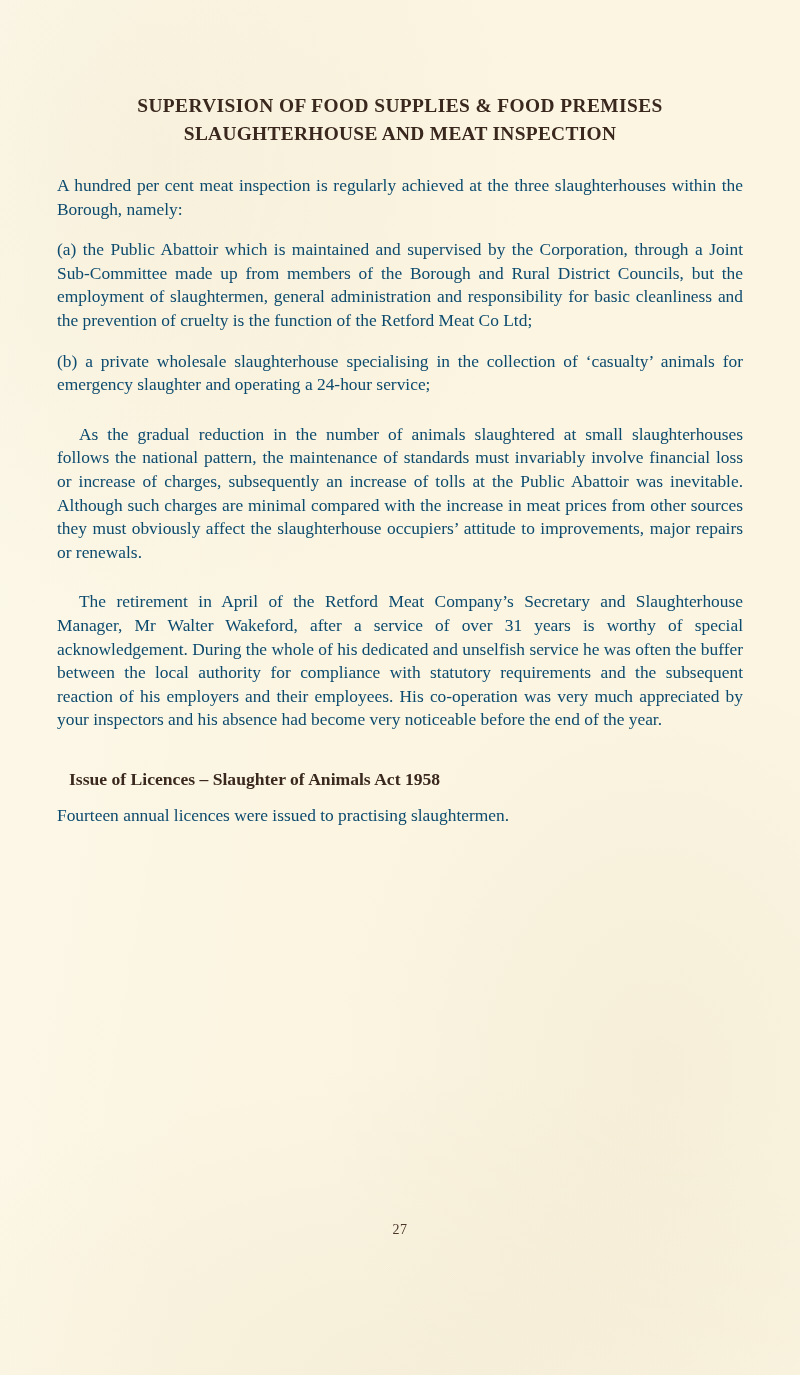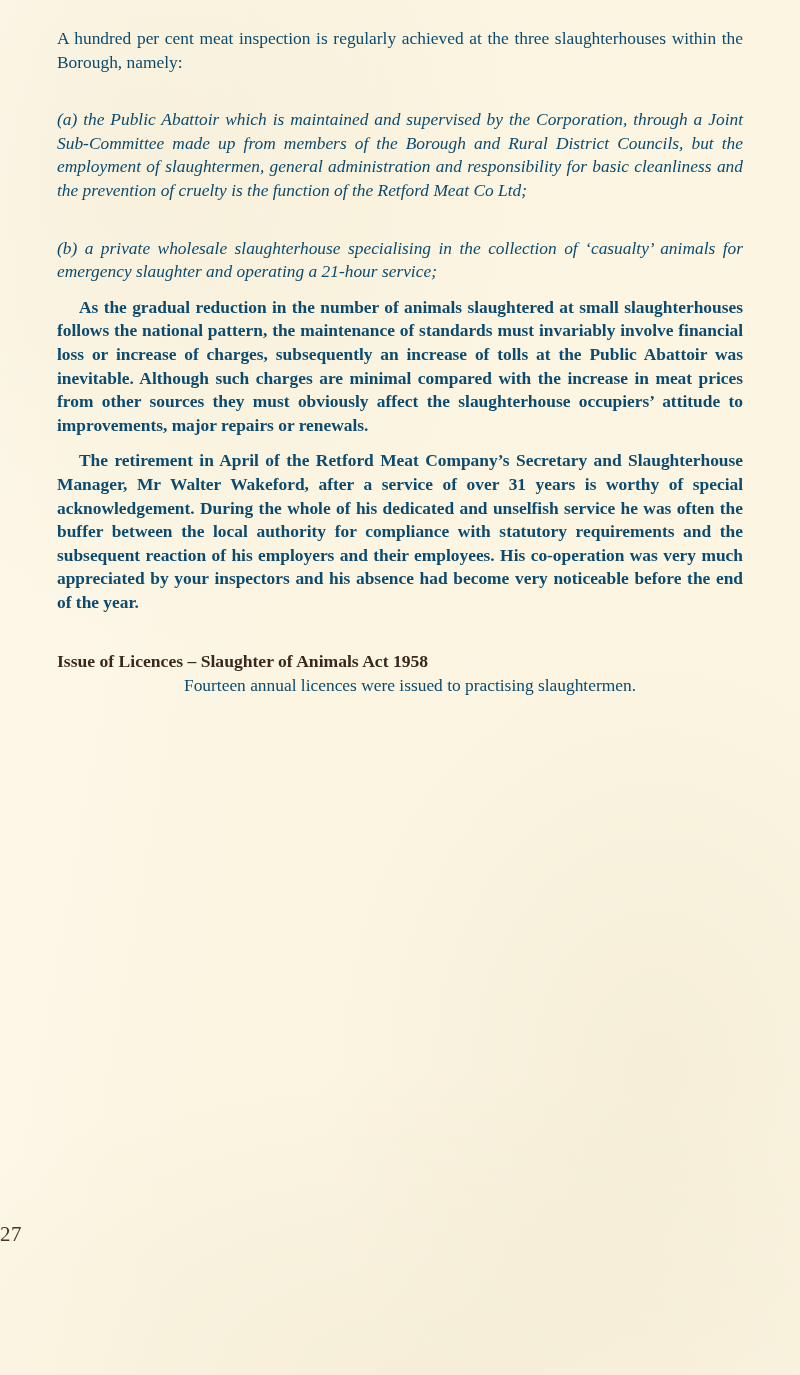--- a/index.html
+++ b/index.html
@@ -61,76 +61,78 @@
   p.para {
     margin: 0;
     text-align: justify;
     text-justify: inter-word;
     font-size: 17.4px;
     line-height: 23.6px;
     color: #0c4a6e;
     hyphens: none;
   }
   p.para.gap {
-    margin-top: 34px;
-    font-style: italic;
+    margin-top: 17px;
   }
   p.para.indent {
     text-indent: 22px;
   }
   p.para.tight {
-    margin-top: 12px;
-    font-weight: bold;
+    margin-top: 26px;
   }
   p.para:last-child {
-    text-align: center;
-    margin-left: 20px;
+    text-align: left;
   }
 
   .subhead {
-    margin: 0;
+    margin: 12px;
     font-weight: bold;
     font-size: 17.6px;
     line-height: 23.6px;
     color: #3a281e;
     text-align: left;
   }
   .subhead-wrap {
     margin-top: 36px;
   }
   .subhead-body {
     margin-top: 4px;
     text-align: left;
   }
 
   .folio {
     position: absolute;
     left: 0;
     right: 0;
     top: 1222px;
-    font-size: 21px;
+    text-align: center;
+    font-size: 14px;
     color: #4a3527;
     letter-spacing: 0.5px;
   }
 </style>
 </head>
 <body>
 
 <div class="paper-texture"></div>
 
 <div class="page">
 
+  <div class="heading-block">
+    <div class="heading-line">SUPERVISION OF FOOD SUPPLIES &amp; FOOD PREMISES</div>
+    <div class="heading-line second">SLAUGHTERHOUSE AND MEAT INSPECTION</div>
+  </div>
 
   <div class="body-block">
 
     <p class="para">A hundred per cent meat inspection is regularly achieved at the three slaughterhouses within the Borough, namely:</p>
 
     <p class="para gap">(a) the Public Abattoir which is maintained and supervised by the Corporation, through a Joint Sub-Committee made up from members of the Borough and Rural District Councils, but the employment of slaughtermen, general administration and responsibility for basic cleanliness and the prevention of cruelty is the function of the Retford Meat Co Ltd;</p>
 
-    <p class="para gap">(b) a private wholesale slaughterhouse specialising in the collection of ‘casualty’ animals for emergency slaughter and operating a 21-hour service;</p>
+    <p class="para gap">(b) a private wholesale slaughterhouse specialising in the collection of ‘casualty’ animals for emergency slaughter and operating a 24-hour service;</p>
 
 
 
     <p class="para tight indent">As the gradual reduction in the number of animals slaughtered at small slaughterhouses follows the national pattern, the maintenance of standards must invariably involve financial loss or increase of charges, subsequently an increase of tolls at the Public Abattoir was inevitable. Although such charges are minimal compared with the increase in meat prices from other sources they must obviously affect the slaughterhouse occupiers’ attitude to improvements, major repairs or renewals.</p>
 
     <p class="para tight indent">The retirement in April of the Retford Meat Company’s Secretary and Slaughterhouse Manager, Mr Walter Wakeford, after a service of over 31 years is worthy of special acknowledgement. During the whole of his dedicated and unselfish service he was often the buffer between the local authority for compliance with statutory requirements and the subsequent reaction of his employers and their employees. His co-operation was very much appreciated by your inspectors and his absence had become very noticeable before the end of the year.</p>
 
     <div class="subhead-wrap">
       <p class="subhead">Issue of Licences – Slaughter of Animals Act 1958</p>
       <p class="para subhead-body">Fourteen annual licences were issued to practising slaughtermen.</p>

